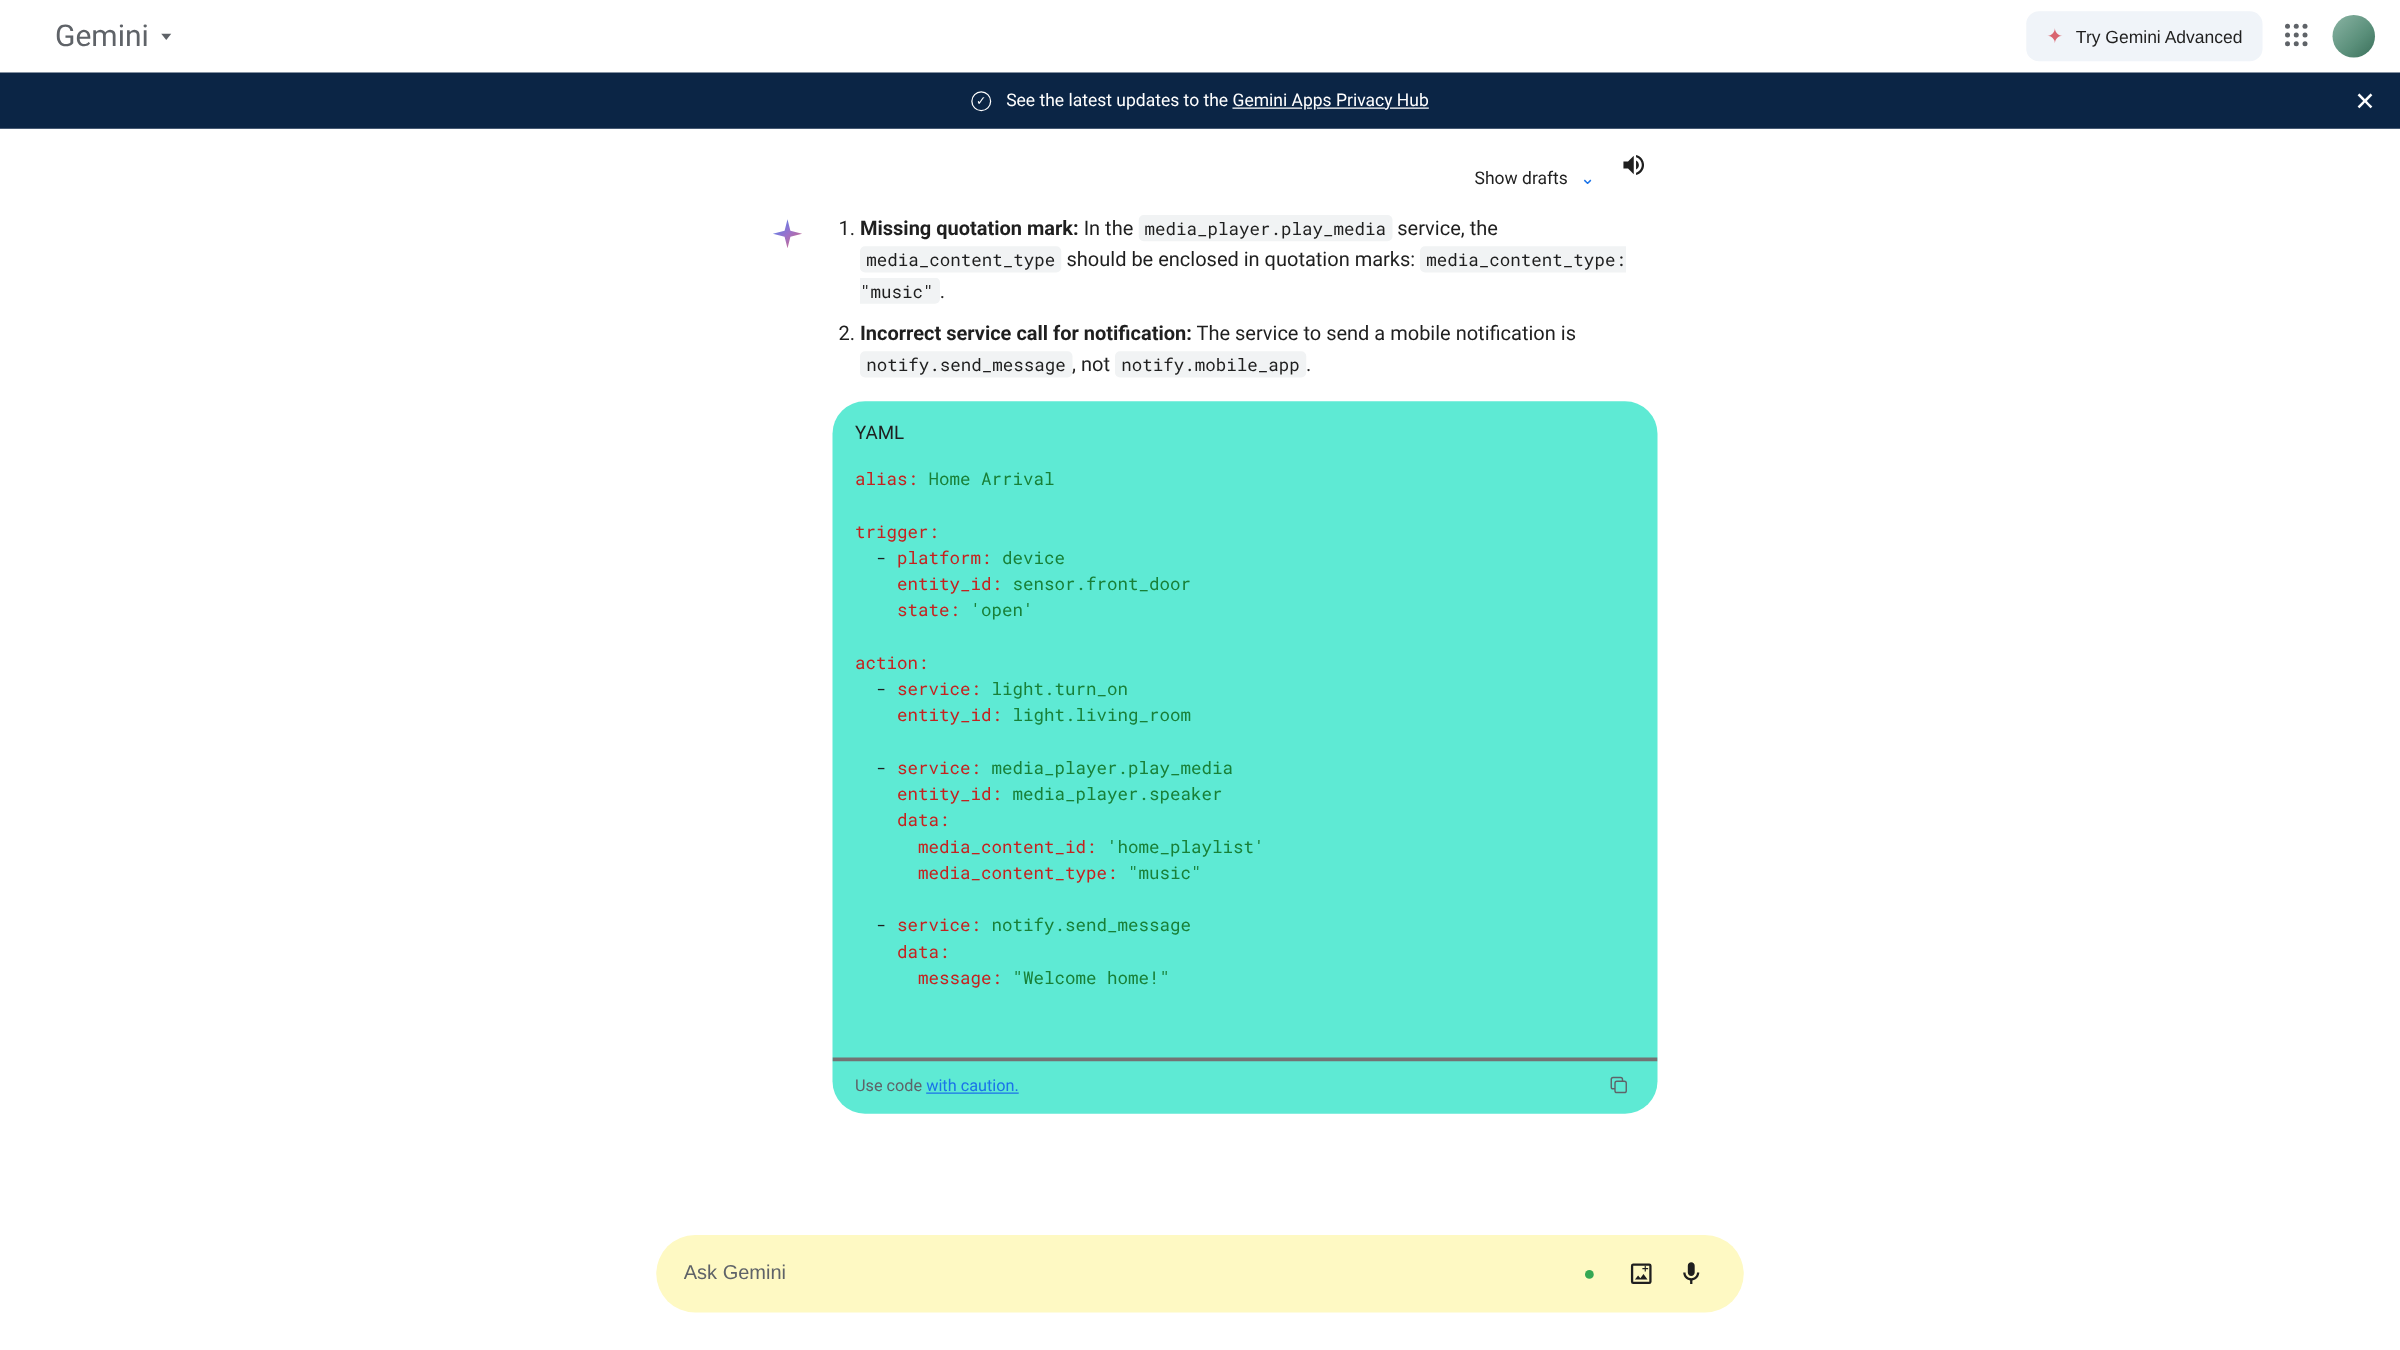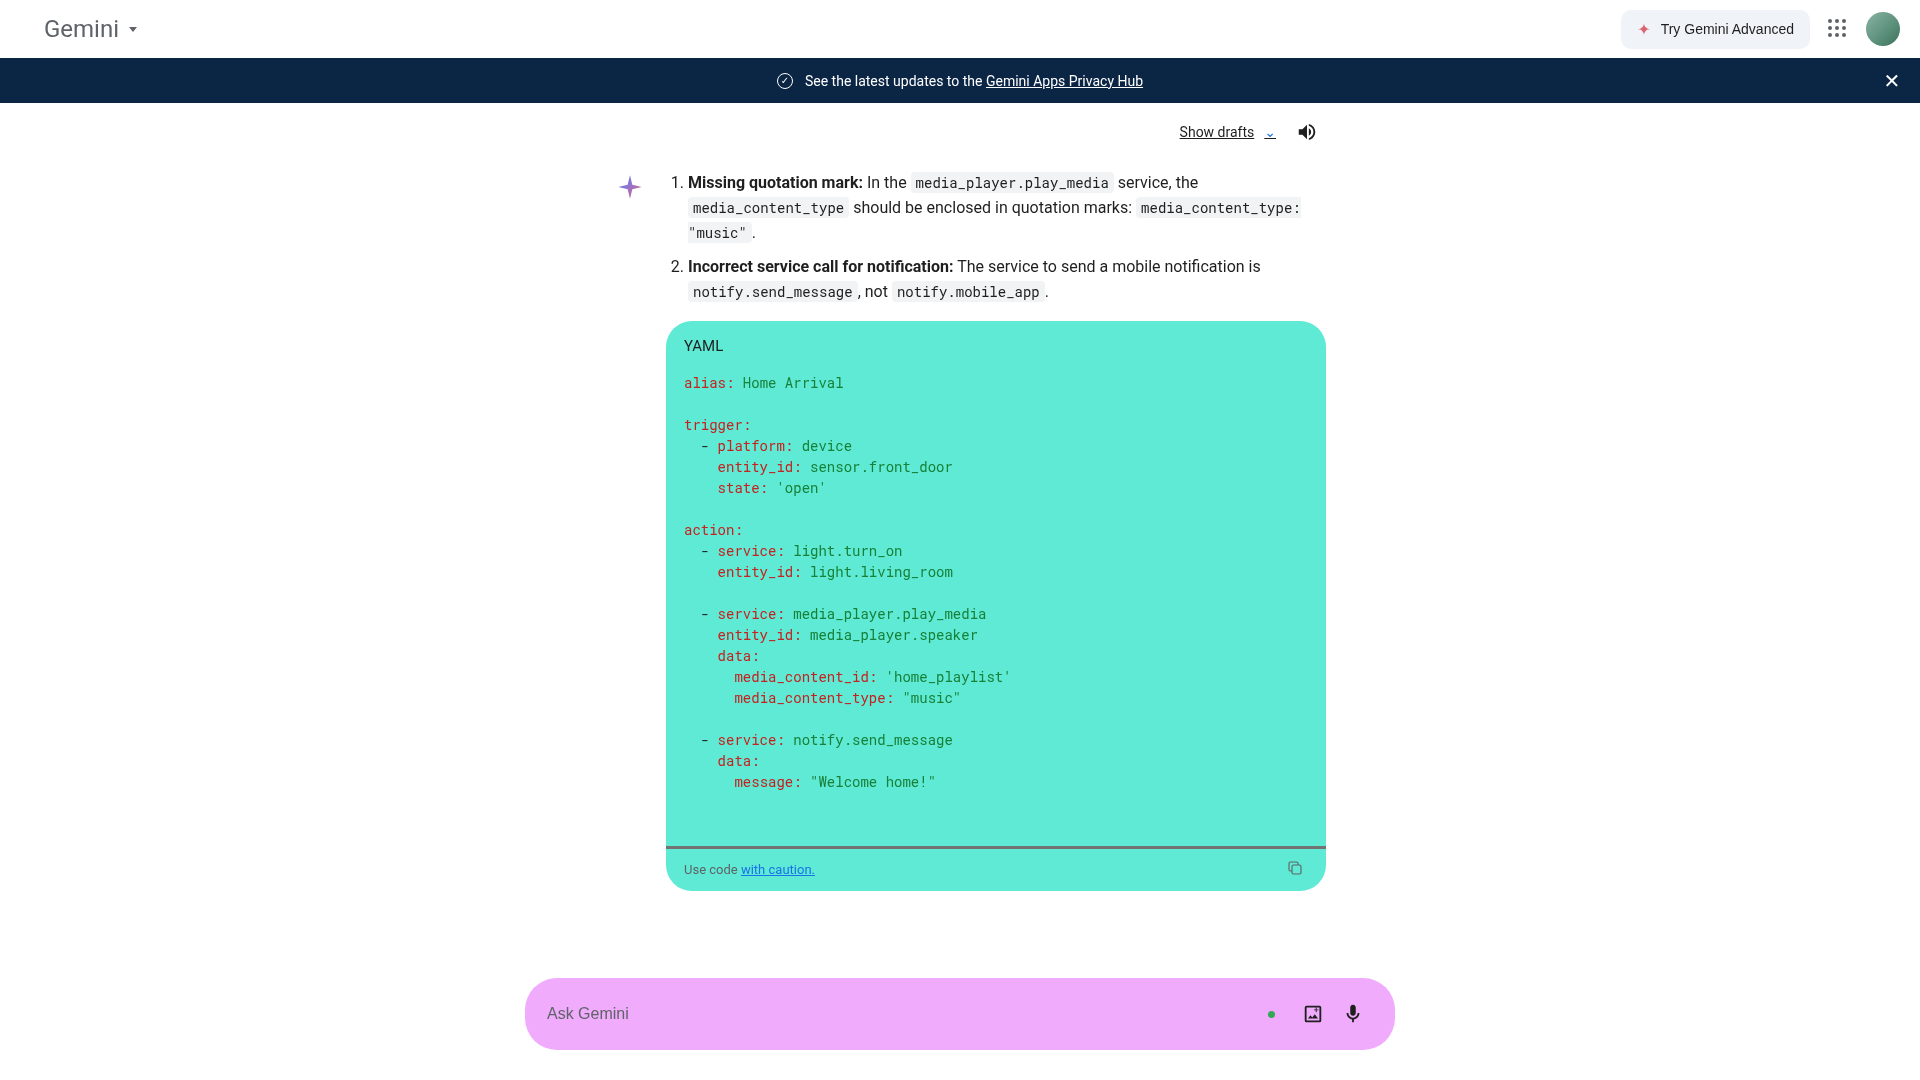--- a/index.html
+++ b/index.html
@@ -16,21 +16,21 @@
 .apps-grid span { background: #5f6368; border-radius: 50%; width: 4px; height: 4px; }
 .avatar { width: 34px; height: 34px; border-radius: 50%; background: linear-gradient(135deg, #8ab4a4 0%, #5a8f7a 60%, #3a6f5a 100%); cursor: pointer; }
 
 .banner { background: #0b2545; color: #fff; height: 45px; display: flex; align-items: center; justify-content: center; position: relative; font-size: 14px; text-align: center; }
 .banner-content { display: flex; align-items: center; gap: 12px; }
 .check-circle { width: 16px; height: 16px; border: 1.5px solid #fff; border-radius: 50%; display: flex; align-items: center; justify-content: center; }
 .check-circle::after { content: "✓"; font-size: 10px; }
 .banner a { color: #fff; text-decoration: underline; }
 .banner-close { position: absolute; right: 18px; width: 20px; height: 20px; display: flex; align-items: center; justify-content: center; cursor: pointer; font-size: 20px; color: #fff; }
 
-.actions-row { max-width: 710px; margin: 10px auto 0 616px; display: flex; justify-content: flex-end; align-items: center; gap: 12px; padding-right: 0; text-decoration: underline; }
+.actions-row { max-width: 710px; margin: 10px auto 0 616px; display: flex; justify-content: flex-end; align-items: flex-end; gap: 12px; padding-right: 0; }
 .show-drafts { display: flex; align-items: center; gap: 10px; font-size: 14px; color: #1f1f1f; cursor: pointer; }
 .chevron-down { color: #1a73e8; font-size: 14px; }
 .speaker-btn { width: 38px; height: 38px; display: flex; align-items: center; justify-content: center; cursor: pointer; border-radius: 50%; }
 .speaker-btn svg { width: 22px; height: 22px; fill: #1f1f1f; }
 
 .content { max-width: 710px; margin: 20px 0 0 616px; display: flex; gap: 22px; }
 .sparkle-icon { width: 28px; height: 28px; flex-shrink: 0; margin-top: 2px; }
 .response-body { flex: 1; font-size: 16px; line-height: 1.55; color: #1f1f1f; }
 .response-body p { margin-bottom: 14px; }
 .response-body ol { padding-left: 22px; margin-bottom: 16px; }
@@ -41,21 +41,21 @@
 .code-header { padding: 14px 18px 10px; font-size: 15px; color: #1f1f1f; font-weight: 400; }
 .code-pre { padding: 4px 18px 16px; font-family: 'Roboto Mono', monospace; font-size: 14px; line-height: 1.5; white-space: pre; overflow-x: auto; }
 .c-key { color: #c5221f; text-align: right; }
 .c-val { color: #188038; }
 .c-dash { color: #1f1f1f; }
 .code-footer { padding: 10px 18px; display: flex; justify-content: space-between; align-items: center; border-top: 3px solid #737373; font-size: 13px; color: #5f6368; margin-top: 38px; }
 .caution-link { color: #1a73e8; text-decoration: underline; }
 .copy-btn { width: 22px; height: 22px; cursor: pointer; }
 .copy-btn svg { width: 18px; height: 18px; fill: none; stroke: #5f6368; stroke-width: 1.5; }
 
-.input-bar { position: absolute; bottom: 30px; left: 50%; transform: translateX(-50%); width: 870px; height: 72px; background: #f0abfc; border-radius: 32px; display: flex; align-items: center; padding: 0 22px; }
+.input-bar { position: absolute; bottom: 30px; left: 50%; transform: translateX(-50%); width: 870px; height: 62px; background: #fef9c3; border-radius: 32px; display: flex; align-items: center; padding: 0 22px; }
 .input-text { flex: 1; font-size: 16px; color: #5f6368; border: none; background: transparent; outline: none; }
 .input-text::placeholder { color: #5f6368; }
 .input-dot { width: 7px; height: 7px; background: #34a853; border-radius: 50%; margin: 0 18px; }
 .input-icon { width: 24px; height: 24px; margin: 0 8px; cursor: pointer; display: flex; align-items: center; justify-content: center; }
 .input-icon svg { width: 22px; height: 22px; fill: #1f1f1f; }
 </style>
 </head>
 <body>
 
 <div class="header">

